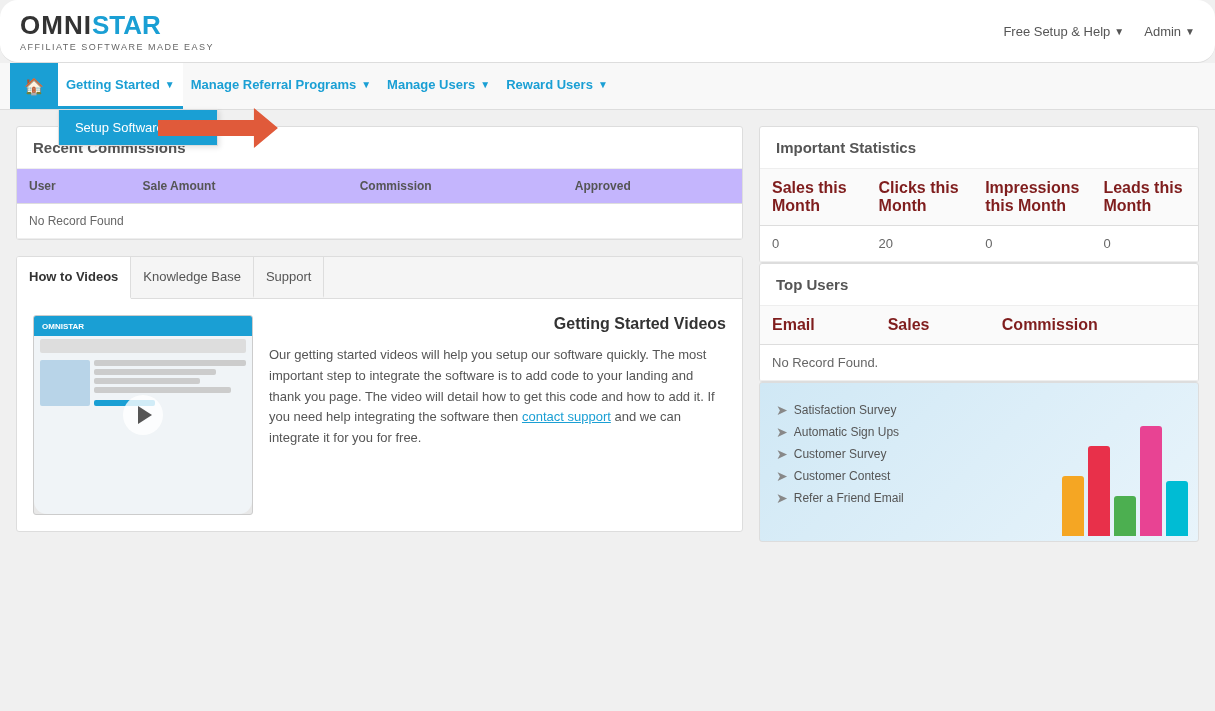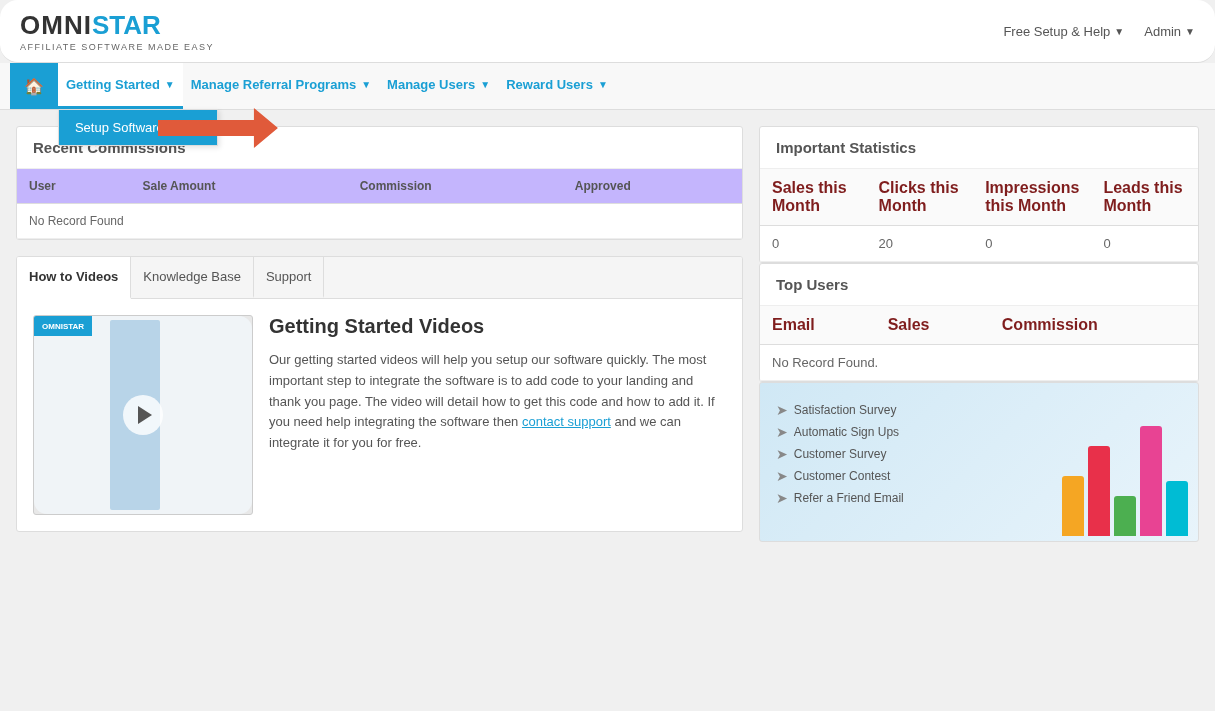--- a/index.html
+++ b/index.html
@@ -46,27 +46,27 @@
     .table td { padding: 10px 12px; color: #666; font-size: 12px; border-bottom: 1px solid #eee; }
     .no-record { color: #999; font-style: normal; }
 
     
     .tabs-container { background: #fff; border: 1px solid #ddd; border-radius: 3px; overflow: hidden; }
     .tabs-header { display: flex; border-bottom: 1px solid #ddd; background: #f5f5f5; }
     .tab { padding: 12px 12px; cursor: pointer; font-size: 13px; color: #555; border-right: 1px solid #ddd; border-bottom: 2px solid transparent; }
     .tab.active { background: #fff; color: #333; font-weight: bold; border-bottom: 2px solid #fff; margin-bottom: -1px; }
     .tabs-content { display: flex; gap: 16px; padding: 16px; }
     .video-preview { width: 220px; min-width: 220px; background: #e8e8e8; border: 1px solid #ccc; border-radius: 3px; height: 200px; display: flex; align-items: center; justify-content: center; position: relative; overflow: hidden; }
-    .video-inner { background: #f0f4f7; width: 100%; height: 100%; display: flex; flex-direction: row; border-radius: 13px; }
+    .video-inner { background: #f0f4f7; width: 100%; height: 100%; display: flex; flex-direction: column; border-radius: 13px; }
     .video-top-bar { background: #1a9fd4; height: 20px; display: flex; align-items: center; padding: 0 8px; }
     .video-logo-small { color: #fff; font-size: 8px; font-weight: bold; }
     .video-play-overlay { position: absolute; top: 50%; left: 50%; transform: translate(-50%, -50%); width: 40px; height: 40px; background: rgba(255,255,255,0.8); border-radius: 50%; display: flex; align-items: center; justify-content: center; }
     .play-triangle { width: 0; height: 0; border-left: 14px solid #555; border-top: 9px solid transparent; border-bottom: 9px solid transparent; margin-left: 3px; }
     .video-text { flex: 1; }
-    .video-title { font-size: 20px; font-weight: bold; color: #333; margin-bottom: 12px; }
+    .video-title { font-size: 16px; font-weight: bold; color: #333; margin-bottom: 12px; text-align: right; }
     .video-desc { font-size: 13px; color: #555; line-height: 1.6; }
     .contact-link { color: #1a9fd4; text-decoration: underline; cursor: pointer; }
 
     
     .stats-panel { background: #fff; border: 1px solid #ddd; border-radius: 3px; }
     .stats-title { padding: 12px 16px; font-size: 15px; font-weight: bold; color: #555; border-bottom: 1px solid #eee; }
     .stats-table { width: 100%; border-collapse: collapse; }
     .stats-table th { padding: 10px 12px; text-align: left; font-weight: bold; color: #7f1d1d; border-bottom: 1px solid #ddd; font-size: 16px; background: #fafafa; }
     .stats-table td { padding: 10px 12px; color: #666; font-size: 13px; border-bottom: 1px solid #eee; vertical-align: top; }
     .stats-table th.small-col { width: 25%; }

